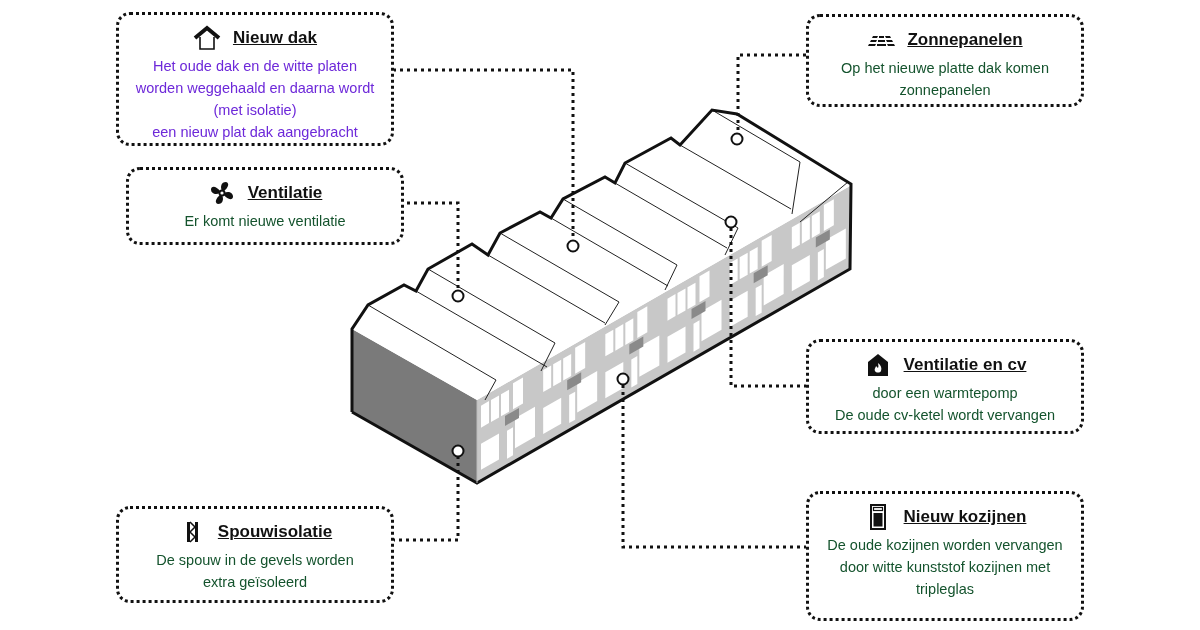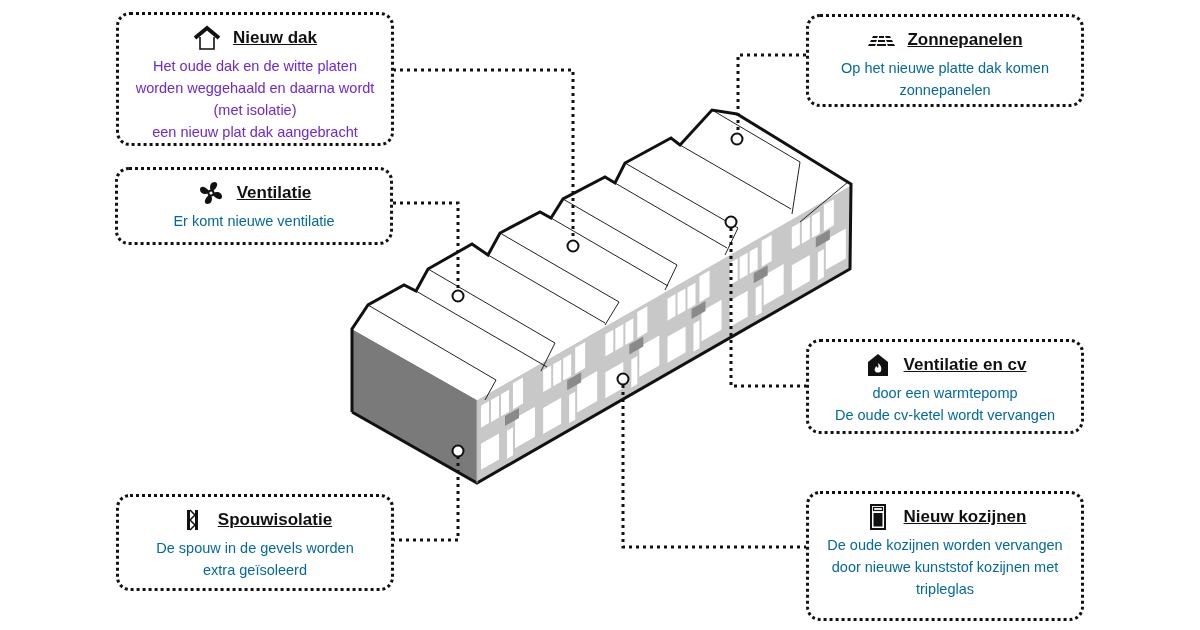--- a/index.html
+++ b/index.html
@@ -7,21 +7,21 @@
   #scene { position:absolute; left:0; top:0; width:1200px; height:630px; }
   .callout {
     position:absolute; box-sizing:border-box;
     border:3px dotted #111; border-radius:14px; background:#fff;
     text-align:center; padding-top:10px;
   }
   .callout .head { display:flex; align-items:center; justify-content:center; gap:12px; height:26px; margin-bottom:4px; }
   .callout .title { font-weight:bold; font-size:17px; color:#111;text-decoration:underline; }
   .callout .icon { width:28px; height:26px; display:inline-block; }
   .callout .icon svg { width:100%; height:100%; display:block; }
-  .callout .desc { font-size:14.5px; line-height:22px; color:#0369a1; padding:0 10px; }
+  .callout .desc { font-size:14.5px; line-height:22px; color:#14532d; padding:0 10px; }
   .callout.gray .desc { color:#6d28d9; }
 </style>
 </head>
 <body>
 
 <div id="scene">
 
   <svg id="building" width="1200" height="630" style="position:absolute;left:0;top:0;">
 
     <polygon points="352,329 477,400 477,483 352,412" fill="#7a7a7a"></polygon>
@@ -136,42 +136,42 @@
       <span class="title">Nieuw dak</span>
     </div>
     <div class="desc">
       <div>Het oude dak en de witte platen</div>
       <div>worden weggehaald en daarna wordt</div>
       <div>(met isolatie)</div>
       <div>een nieuw plat dak aangebracht</div>
     </div>
   </div>
 
-  <div class="callout" style="left:115px;top:167px;width:278px;height:78px;">
+  <div class="callout" style="left:126px;top:167px;width:278px;height:78px;">
     <div class="head">
       <span class="icon">
         <svg viewBox="0 0 28 26">
             <g transform="translate(14,13)" fill="#111">
           <path d="M0,-2 C-2,-6 -1,-11 4,-11 C8,-10 6,-5 2,-2 Z"></path>
           <path d="M0,-2 C-2,-6 -1,-11 4,-11 C8,-10 6,-5 2,-2 Z" transform="rotate(90)"></path>
           <path d="M0,-2 C-2,-6 -1,-11 4,-11 C8,-10 6,-5 2,-2 Z" transform="rotate(180)"></path>
           <path d="M0,-2 C-2,-6 -1,-11 4,-11 C8,-10 6,-5 2,-2 Z" transform="rotate(270)"></path>
           <circle r="3.5"></circle>
               <circle r="1.6" fill="#fff"></circle>
         </g>
           </svg>
       </span>
       <span class="title">Ventilatie</span>
     </div>
     <div class="desc">
       <div>Er komt nieuwe ventilatie</div>
     </div>
   </div>
 
-  <div class="callout" style="left:116px;top:494px;width:278px;height:97px;">
+  <div class="callout" style="left:116px;top:506px;width:278px;height:97px;">
     <div class="head">
       <span class="icon">
         <svg viewBox="0 0 28 26">
             <rect x="9" y="3" width="3" height="20" fill="#111"></rect>
             <rect x="17" y="3" width="3" height="20" fill="#111"></rect>
             <polyline points="12,3 17,8 12,13 17,18 12,23" fill="none" stroke="#111" stroke-width="1.5"></polyline>
           </svg>
       </span>
       <span class="title">Spouwisolatie</span>
     </div>
@@ -226,17 +226,17 @@
         <svg viewBox="0 0 28 26">
             <rect x="7" y="1" width="14" height="24" fill="none" stroke="#111" stroke-width="2"></rect>
             <rect x="9.5" y="3.5" width="9" height="3" fill="none" stroke="#111" stroke-width="1.2"></rect>
             <rect x="9.5" y="9" width="9" height="13.5" fill="#111"></rect>
           </svg>
       </span>
       <span class="title">Nieuw kozijnen</span>
     </div>
     <div class="desc">
       <div>De oude kozijnen worden vervangen</div>
-      <div>door nieuwe kunststof kozijnen met</div>
+      <div>door witte kunststof kozijnen met</div>
       <div>tripleglas</div>
     </div>
   </div>
 </div>
 
 </body></html>

